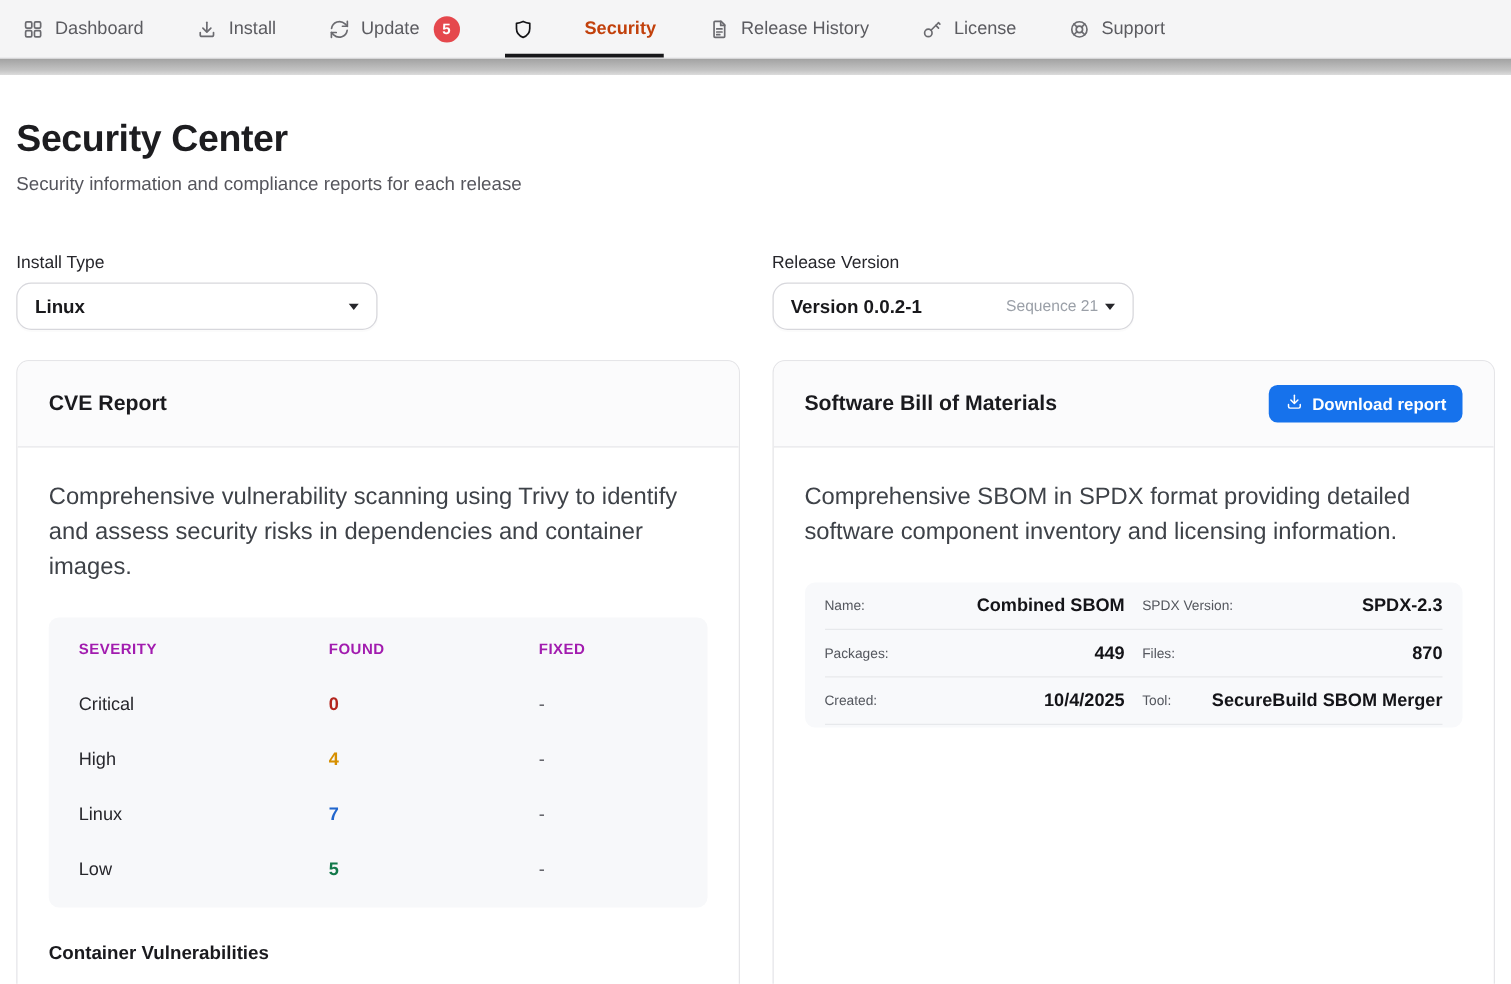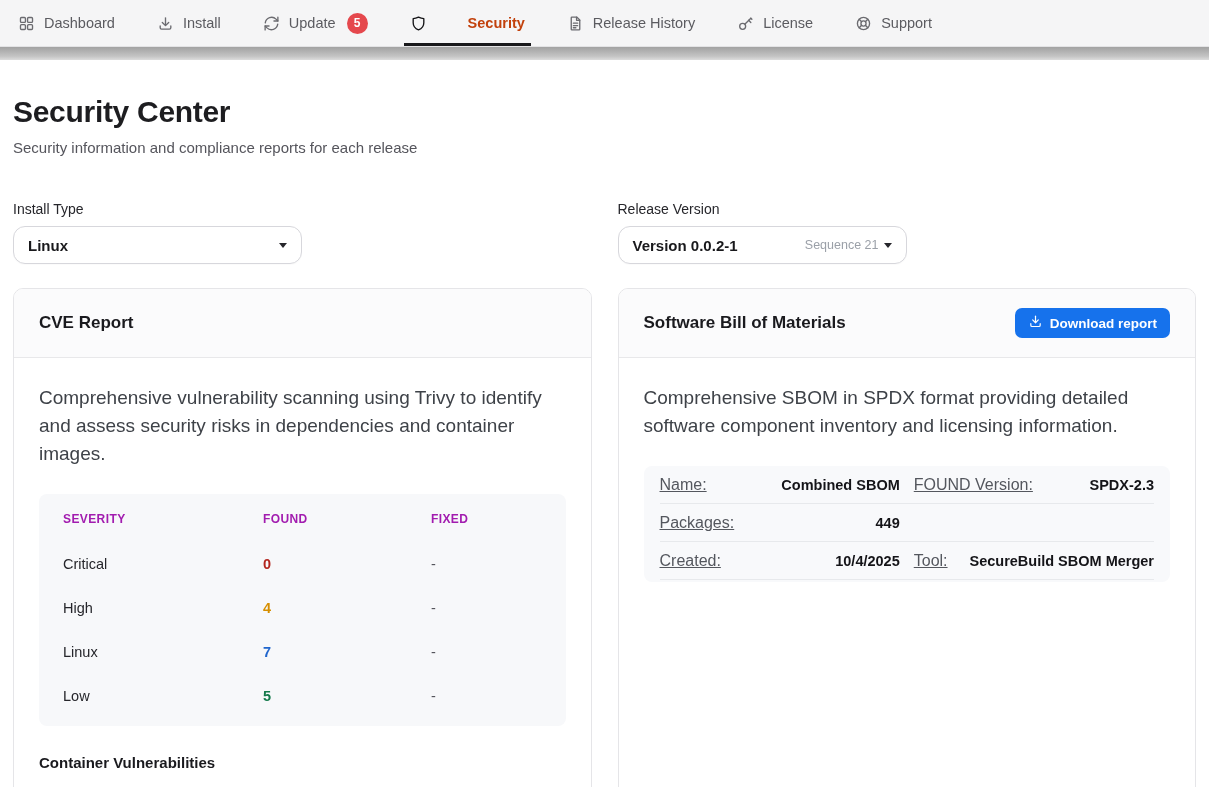--- a/index.html
+++ b/index.html
@@ -191,21 +191,21 @@
     column-gap: 14px;
     height: 38px;
     border-bottom: 1px solid #e7e9ec;
   }
   .sbom-cell {
     display: flex;
     align-items: center;
     justify-content: space-between;
     gap: 10px;
   }
-  .sbom-label { font-size: 16px; color: #54575e; white-space: nowrap; text-decoration: underline; }
+  .sbom-label { font-size: 11px; color: #54575e; white-space: nowrap; }
   .sbom-value { font-size: 14.5px; font-weight: 700; color: #141418; text-align: right; white-space: nowrap; }
 </style>
 </head>
 <body>
 
 <nav class="nav" id="top-nav">
     <div class="nav-item">
       <span class="nav-icon">
         <svg width="17" height="17" viewBox="0 0 24 24" fill="none" stroke-width="1.9" stroke-linecap="round" stroke-linejoin="round">
           <rect x="3.5" y="3.5" width="7" height="7" rx="1.5"></rect>
@@ -370,29 +370,33 @@
       </div>
       <div class="card-body">
         <p class="card-desc">Comprehensive SBOM in SPDX format providing detailed software component inventory and licensing information.</p>
         <div class="sbom-grid" id="sbom-grid">
             <div class="sbom-row">
               <div class="sbom-cell">
                 <span class="sbom-label">Name:</span>
                 <span class="sbom-value">Combined SBOM</span>
               </div>
               <div class="sbom-cell">
-                <span class="sbom-label">FOUND Version:</span>
+                <span class="sbom-label">SPDX Version:</span>
                 <span class="sbom-value">SPDX-2.3</span>
               </div>
             </div>
             <div class="sbom-row">
               <div class="sbom-cell">
                 <span class="sbom-label">Packages:</span>
                 <span class="sbom-value">449</span>
               </div>
+              <div class="sbom-cell">
+                <span class="sbom-label">Files:</span>
+                <span class="sbom-value">870</span>
+              </div>
             </div>
             <div class="sbom-row">
               <div class="sbom-cell">
                 <span class="sbom-label">Created:</span>
                 <span class="sbom-value">10/4/2025</span>
               </div>
               <div class="sbom-cell">
                 <span class="sbom-label">Tool:</span>
                 <span class="sbom-value">SecureBuild SBOM Merger</span>
               </div>

